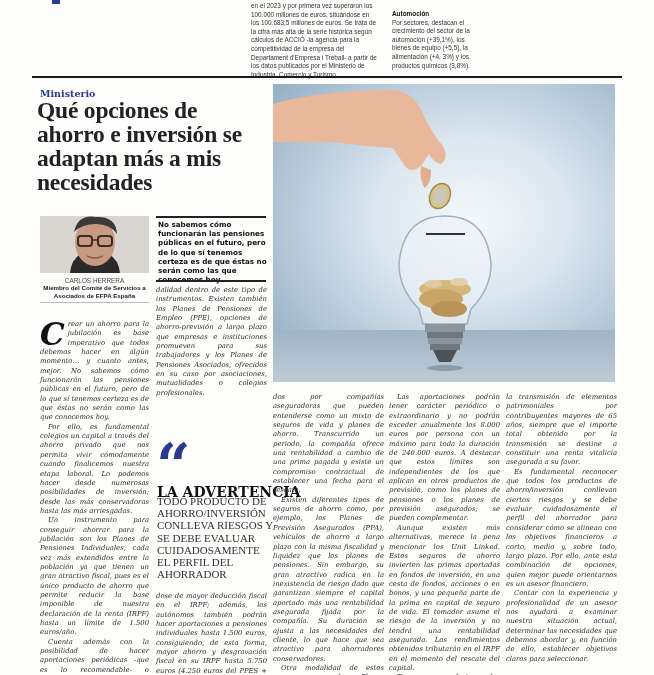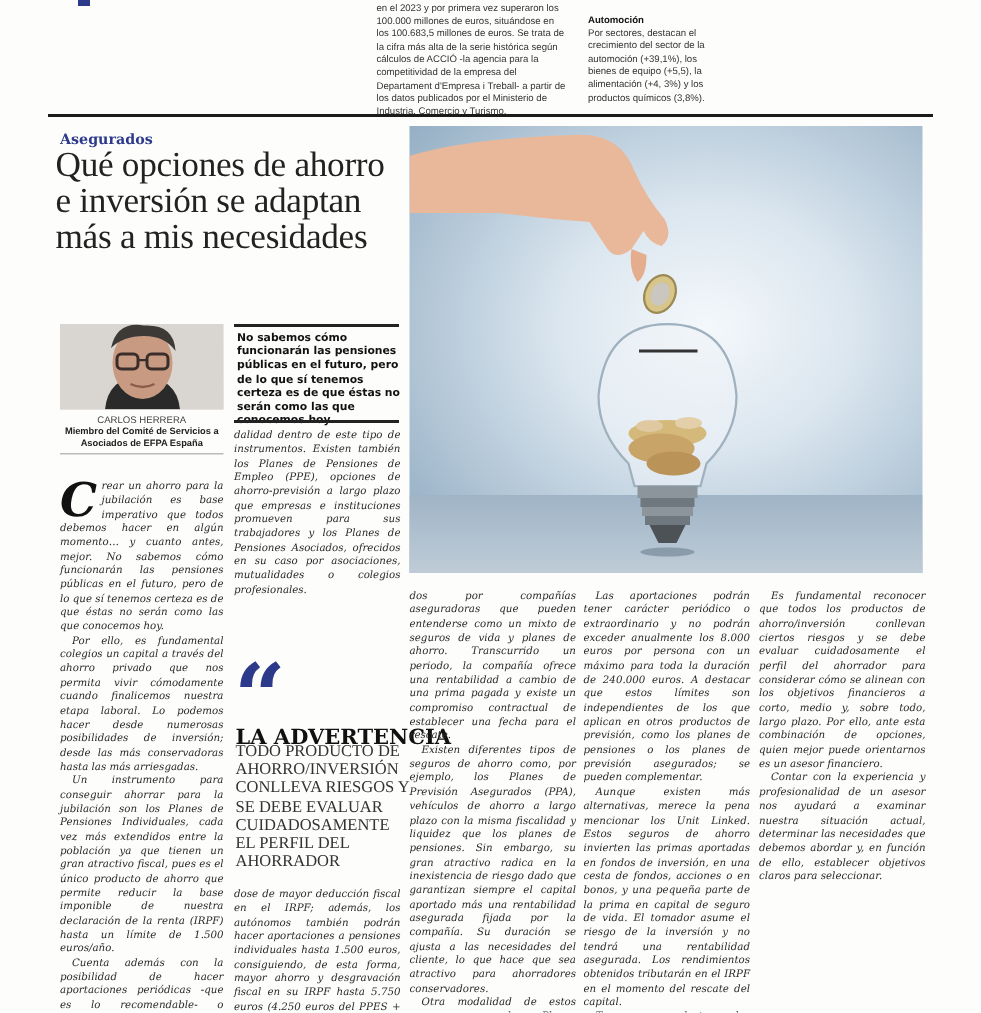--- a/index.html
+++ b/index.html
@@ -11,21 +11,21 @@
   
   .top-mark { left: 52px; top: 0; width: 8px; height: 4px; background: #2d3a8c; }
   .top-text { font-family: "Liberation Sans", sans-serif; font-size: 6.4px; line-height: 8.6px; color: #333; }
   .top-col1 { left: 251px; top: 2px; width: 126px; }
   .top-col2 { left: 392px; top: 10px; width: 84px; }
   .top-col2 .head { font-weight: bold; color: #111; }
   .top-rule { left: 32px; top: 76px; width: 590px; height: 2px; background: #1b1b1b; }
 
   
   .section-tag { left: 40px; top: 88px; font-family: "DejaVu Serif", serif; font-weight: bold; font-size: 9.5px; color: #2d3a8c; }
-  .headline { left: 37px; top: 98px; width: 232px; font-family: "Liberation Serif", serif; font-size: 23.5px; line-height: 24px; color: #222; font-weight: normal; letter-spacing: -0.2px; }
+  .headline { left: 37px; top: 98px; width: 232px; font-family: "Liberation Serif", serif; font-size: 23.5px; line-height: 24px; color: #222; font-weight: bold; letter-spacing: -0.2px; }
 
   
   .author-photo { left: 40px; top: 216px; width: 109px; height: 57px; overflow: hidden; background: linear-gradient(180deg,#dcdad6 0%, #cfcac4 100%); }
   .author-name { left: 40px; top: 277px; width: 109px; text-align: center; font-family: "Liberation Sans", sans-serif; font-size: 6.4px; color: #444; }
   .author-role { left: 40px; top: 284px; width: 109px; text-align: center; font-family: "Liberation Sans", sans-serif; font-weight: bold; font-size: 6.2px; line-height: 7.6px; color: #222; }
   .author-rule { left: 40px; top: 302px; width: 109px; height: 1px; background: #bbb; }
 
   
   .pull-rule-top { left: 156px; top: 216px; width: 110px; height: 1.5px; background: #222; }
   .pull-quote { left: 158px; top: 220px; width: 110px; font-family: "DejaVu Sans", sans-serif; font-weight: bold; font-size: 7.2px; line-height: 9.2px; color: #111; }
@@ -58,21 +58,21 @@
 <body>
 
 <div class="abs top-mark"></div>
 <div class="abs top-text top-col1">en el 2023 y por primera vez superaron los 100.000 millones de euros, situándose en los 100.683,5 millones de euros. Se trata de la cifra más alta de la serie histórica según cálculos de ACCIÓ -la agencia para la competitividad de la empresa del Departament d'Empresa i Treball- a partir de los datos publicados por el Ministerio de Industria, Comercio y Turismo.</div>
 <div class="abs top-text top-col2">
   <div class="head">Automoción</div>
   <div>Por sectores, destacan el crecimiento del sector de la automoción (+39,1%), los bienes de equipo (+5,5), la alimentación (+4, 3%) y los productos químicos (3,8%).</div>
 </div>
 <div class="abs top-rule"></div>
 
-<div class="abs section-tag">Asegurados</div>
+<div class="abs section-tag">Ministerio</div>
 <h1 class="abs headline">Qué opciones de ahorro e inversión se adaptan más a mis necesidades</h1>
 
 <div class="abs author-photo">
   <svg width="109" height="57" viewBox="0 0 109 57">
     <rect width="109" height="57" fill="#d9d6d1"></rect>
     <path d="M30 57 Q32 36 54 34 Q78 36 80 57 Z" fill="#2a2a2a"></path>
     <ellipse cx="55" cy="26" rx="20" ry="24" fill="#c89a82"></ellipse>
     <path d="M34 16 Q38 -2 56 1 Q76 0 77 18 Q70 8 56 8 Q42 8 34 16 Z" fill="#3c3937"></path>
     <rect x="38" y="20" width="14" height="10" rx="3" fill="none" stroke="#3a2e2a" stroke-width="2"></rect>
     <rect x="58" y="20" width="14" height="10" rx="3" fill="none" stroke="#3a2e2a" stroke-width="2"></rect>
@@ -141,15 +141,16 @@
   <p>Otra modalidad de estos seguros son los Planes Individuales de Ahorro Sistemáticos (PIAS). Los PIAS, normalmente, no tienen una rentabilidad asegurada y sus principales ventajas son que se adaptan a todo tipo de perfiles.</p>
 </div>
 
 <div class="abs col col4">
   <p>Las aportaciones podrán tener carácter periódico o extraordinario y no podrán exceder anualmente los 8.000 euros por persona con un máximo para toda la duración de 240.000 euros. A destacar que estos límites son independientes de los que aplican en otros productos de previsión, como los planes de pensiones o los planes de previsión asegurados; se pueden complementar.</p>
   <p>Aunque existen más alternativas, merece la pena mencionar los Unit Linked. Estos seguros de ahorro invierten las primas aportadas en fondos de inversión, en una cesta de fondos, acciones o en bonos, y una pequeña parte de la prima en capital de seguro de vida. El tomador asume el riesgo de la inversión y no tendrá una rentabilidad asegurada. Los rendimientos obtenidos tributarán en el IRPF en el momento del rescate del capital.</p>
   <p>Tenemos que destacar las Rentas Vitalicias. En España es frecuente ahorrar para la jubilación adquiriendo inmuebles. Llegada una edad determinada, muchos.</p>
 </div>
 
 <div class="abs col col5">
+  <p class="noind">la transmisión de elementos patrimoniales por contribuyentes mayores de 65 años, siempre que el importe total obtenido por la transmisión se destine a constituir una renta vitalicia asegurada a su favor.</p>
   <p>Es fundamental reconocer que todos los productos de ahorro/inversión conllevan ciertos riesgos y se debe evaluar cuidadosamente el perfil del ahorrador para considerar cómo se alinean con los objetivos financieros a corto, medio y, sobre todo, largo plazo. Por ello, ante esta combinación de opciones, quien mejor puede orientarnos es un asesor financiero.</p>
   <p>Contar con la experiencia y profesionalidad de un asesor nos ayudará a examinar nuestra situación actual, determinar las necesidades que debemos abordar y, en función de ello, establecer objetivos claros para seleccionar.</p>
 </div>
 
 </body></html>

